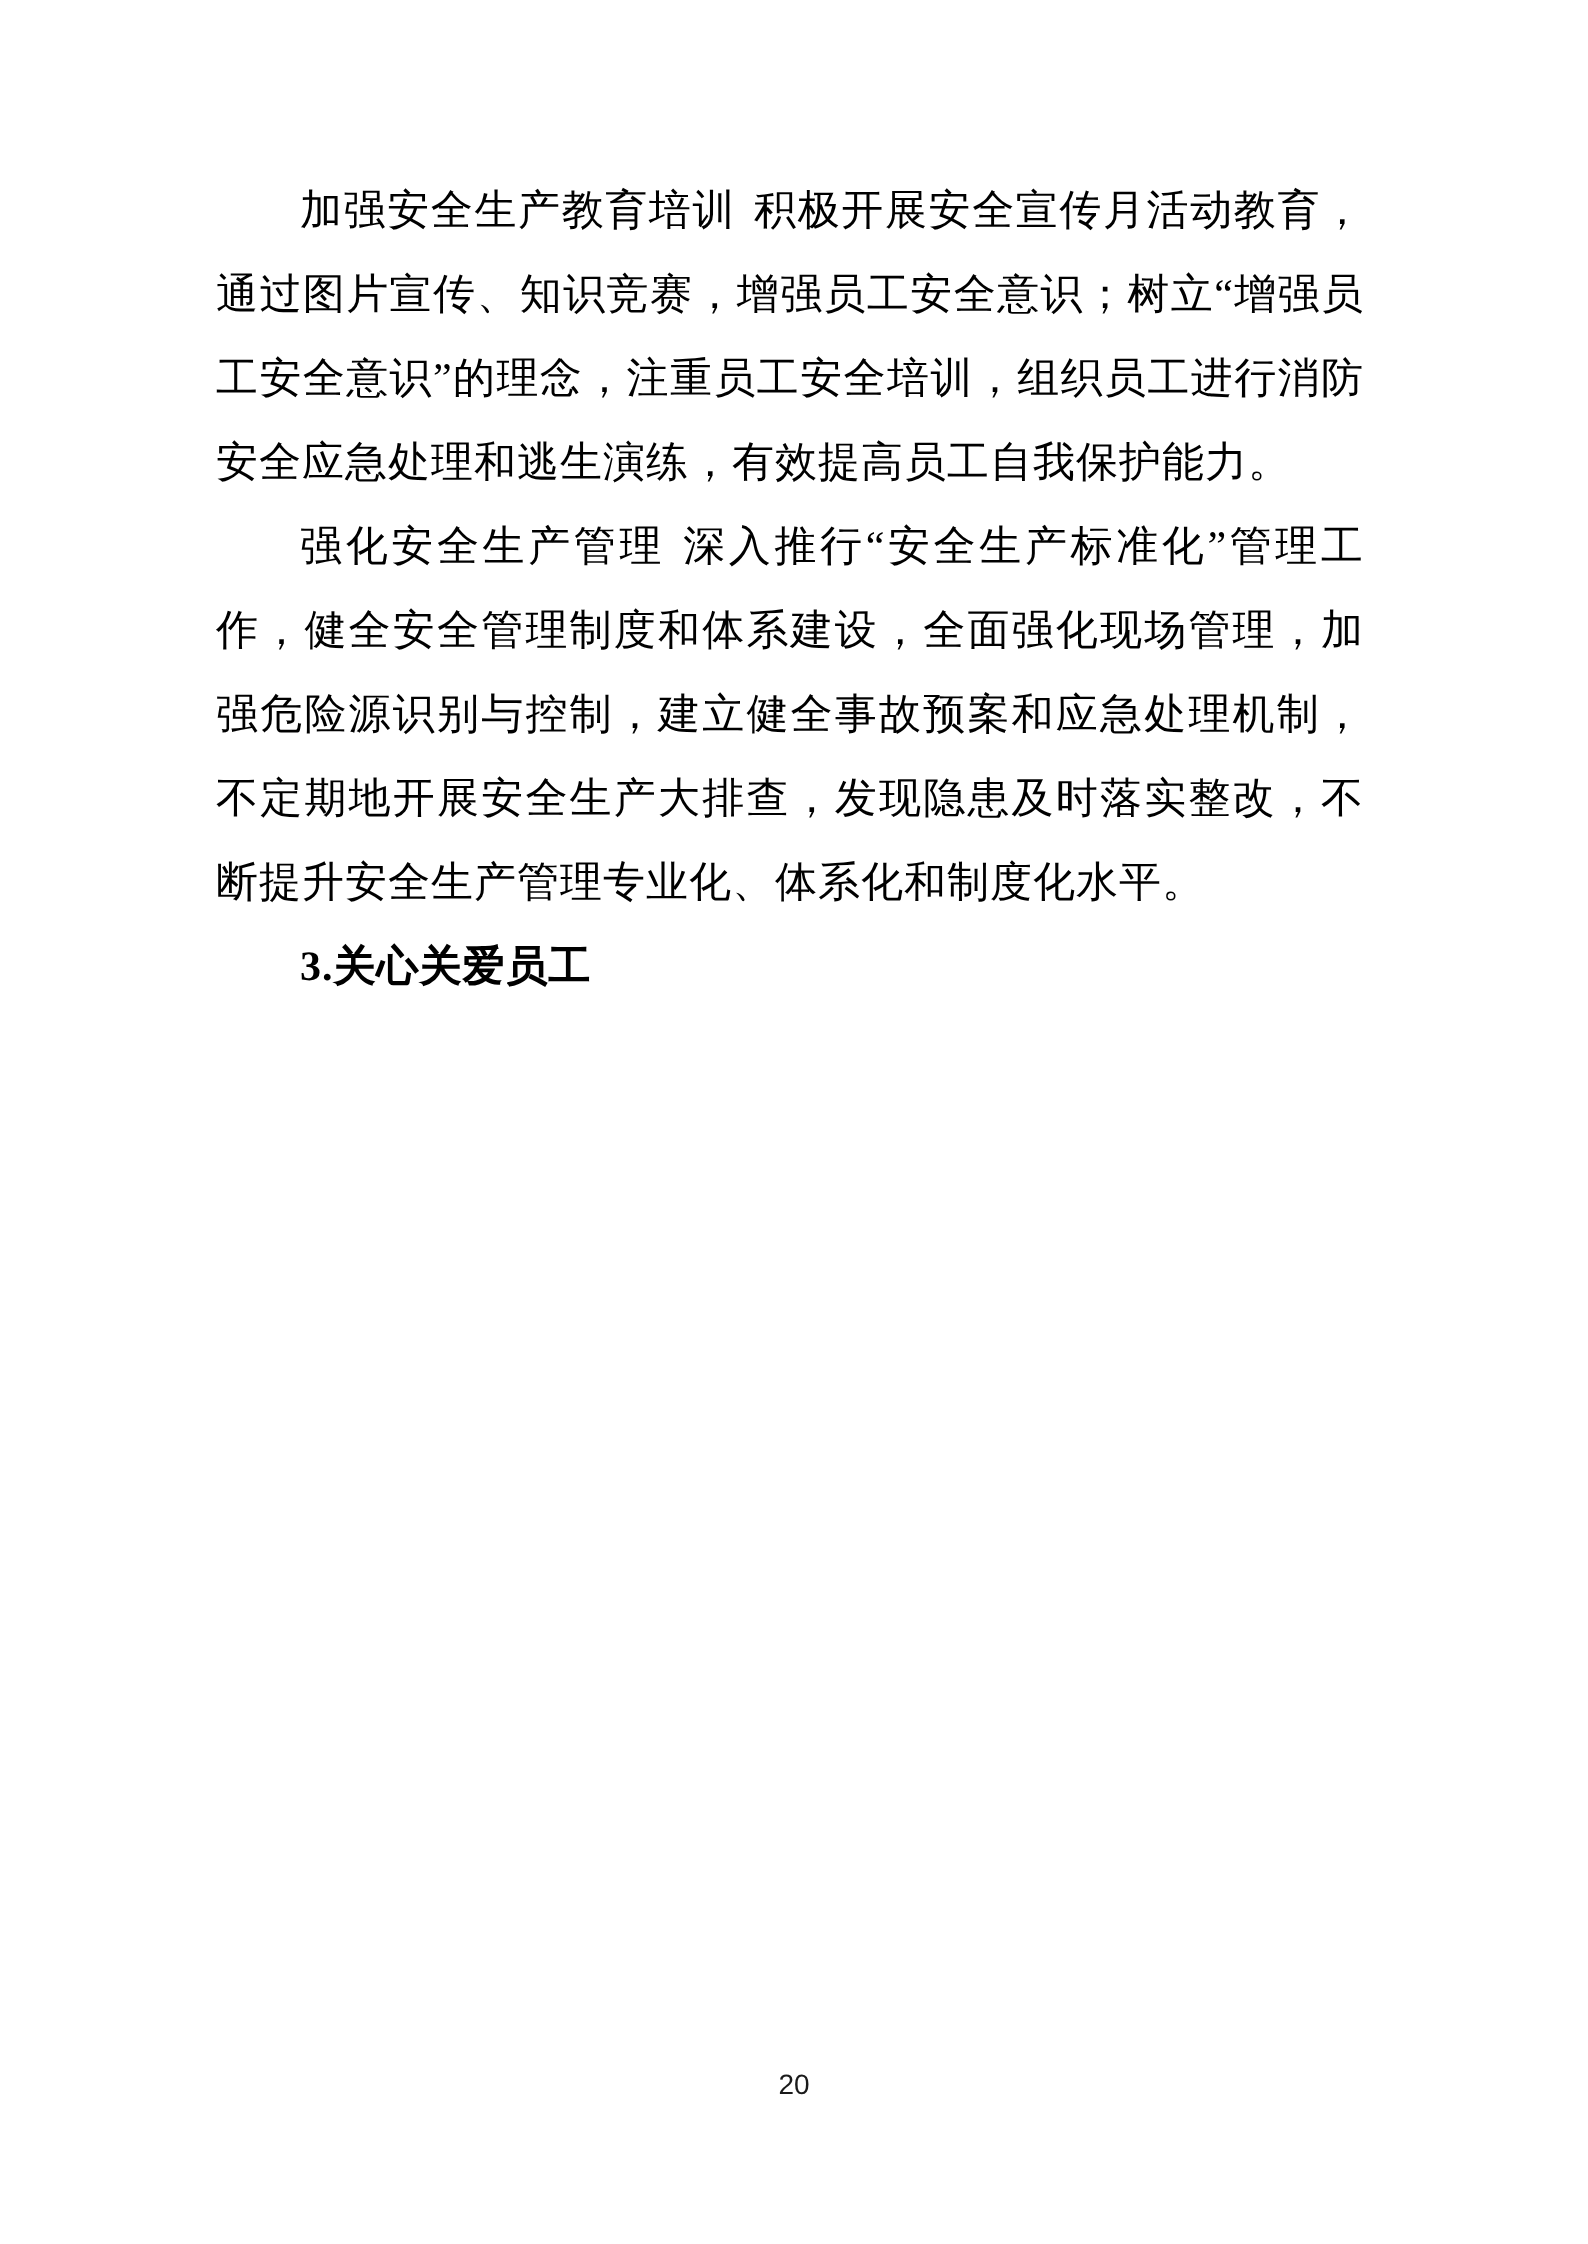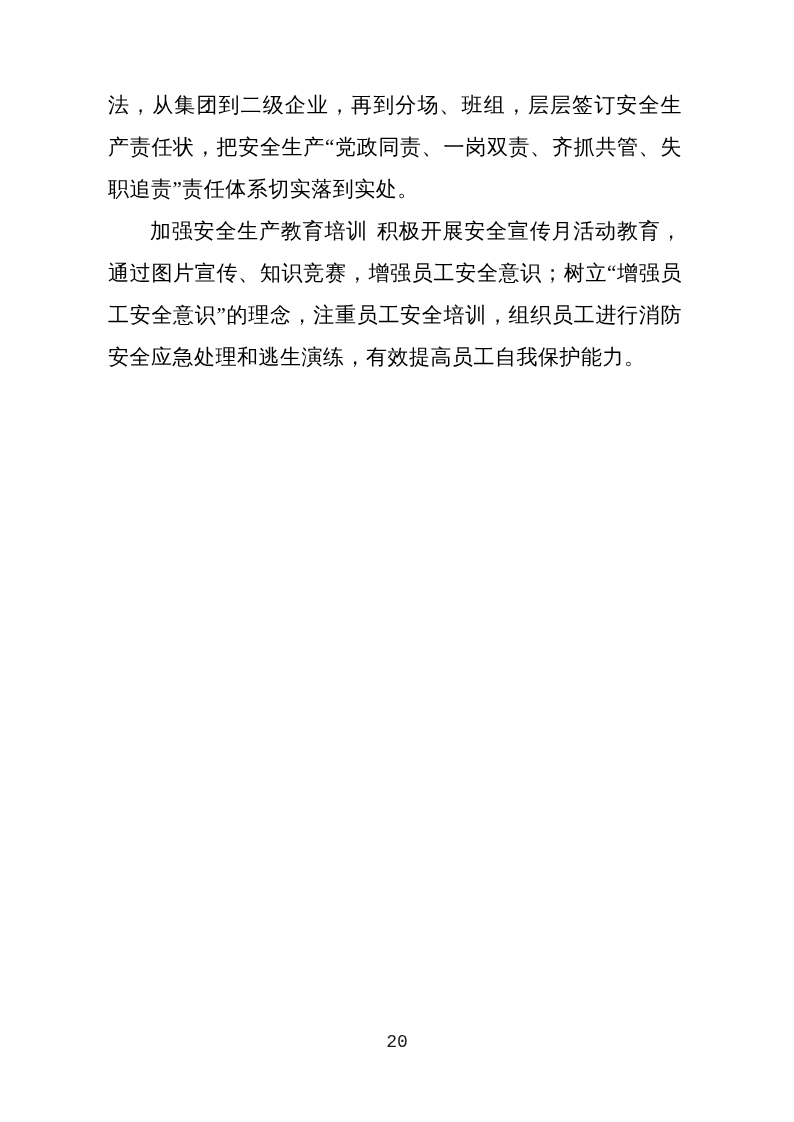--- a/index.html
+++ b/index.html
@@ -50,35 +50,36 @@
   .heading {
     font-weight: bold;
     text-indent: 2em;
   }
   .page-number {
     position: absolute;
     left: 0;
     right: 0;
     top: 1032px;
     text-align: center;
-    font-size: 18px;
+    font-size: 14px;
     line-height: 20px;
     color: #1a1a1a;
-    font-family: Liberation Mono, monospace;
+    font-family: Liberation Sans, sans-serif;
   }
 </style>
 </head>
 <body>
 
 <div class="page">
   <div class="content">
 
-    <p class="para no-indent">法，从集团到二级企业，再到分场、班组，层层签订安全生产责任状，把安全生产“党政同责、一岗双责、齐抓共管、失职追责”责任体系切实落到实处。</p>
 
     <p class="para"><span class="lead">加强安全生产教育培训</span><span>积极开展安全宣传月活动教育，通过图片宣传、知识竞赛，增强员工安全意识；树立“增强员工安全意识”的理念，注重员工安全培训，组织员工进行消防安全应急处理和逃生演练，有效提高员工自我保护能力。</span></p>
 
+    <p class="para"><span class="lead">强化安全生产管理</span><span>深入推行“安全生产标准化”管理工作，健全安全管理制度和体系建设，全面强化现场管理，加强危险源识别与控制，建立健全事故预案和应急处理机制，不定期地开展安全生产大排查，发现隐患及时落实整改，不断提升安全生产管理专业化、体系化和制度化水平。</span></p>
 
+    <p class="heading">3.关心关爱员工</p>
 
 
   </div>
 
   <div class="page-number">20</div>
 </div>
 
 </body></html>

